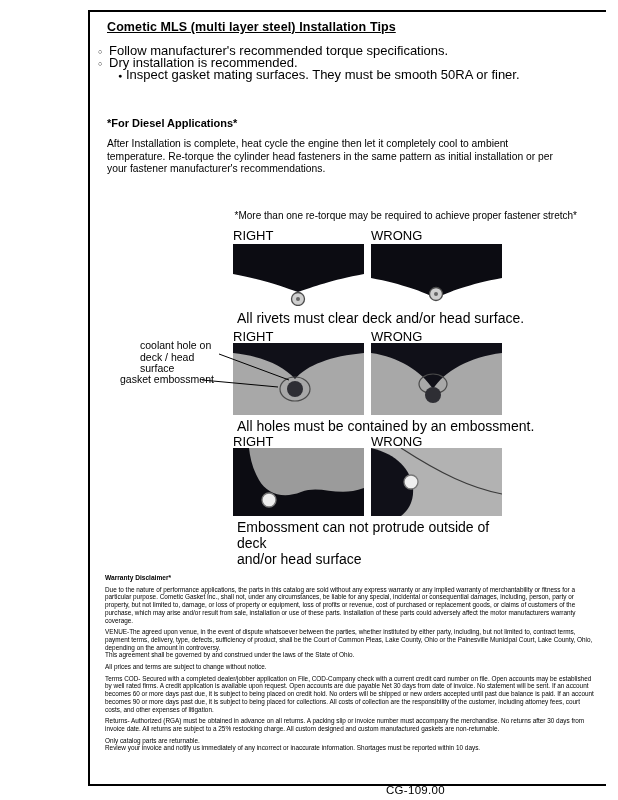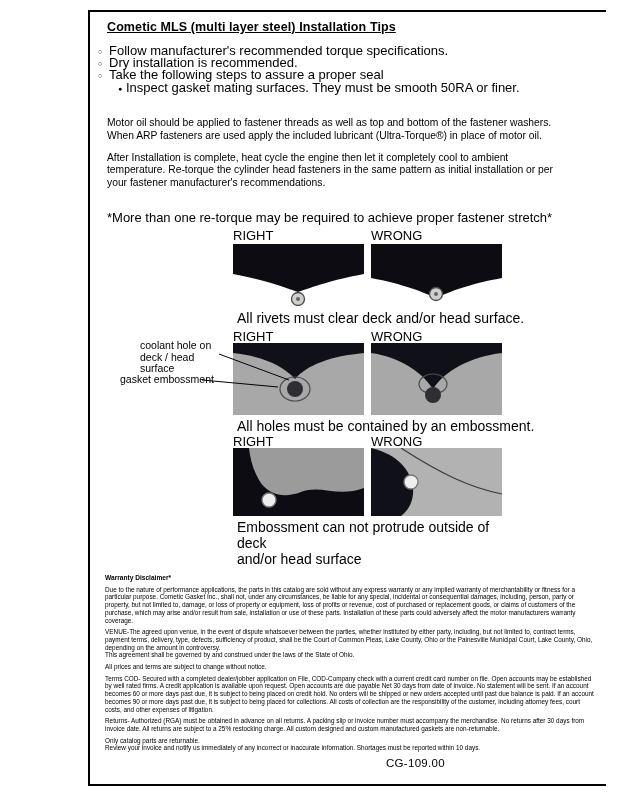--- a/index.html
+++ b/index.html
@@ -18,53 +18,52 @@
   }
   .bullets { position:absolute; left:97px; top:45px; width:476px; font-size:13px; line-height:12.2px; }
   .bullets ul { list-style:none; margin:0; padding:0; }
   .li1 { position:relative; padding-left:12px; }
   .li1::before { content:"○"; position:absolute; left:1px; top:1px; font-size:7px; }
   .li2 { position:relative; padding-left:29px; }
   .li2::before { content:"●"; position:absolute; left:21px; top:1px; font-size:7px; }
   .diesel { position:absolute; left:107px; top:117px; width:462px; font-size:10.3px; line-height:12.8px; }
   .diesel-heading { font-weight:bold; font-size:11px; margin:0 0 8px 0; }
   .para { margin:0 0 9px 0; }
-  .note { position:absolute; left:107px; top:210px; width:470px; font-size:13px; }
+  .note { position:absolute; left:107px; top:210px; width:470px; font-size:10px;text-align:right; }
   .diagrams { position:absolute; left:107px; top:228px; width:500px; height:326px; }
   .dg-header { position:absolute; width:131px; text-align:left; font-size:13px; }
   .dg-img { position:absolute; width:131px; }
   .dg-img svg { display:block; }
   .dg-caption { position:absolute; font-size:14px; }
   .dg-label { position:absolute; font-size:10.5px; line-height:11.5px; }
   .pointer-overlay { position:absolute; left:0; top:0; }
   .warranty { position:absolute; left:105px; top:574px; width:492px; font-size:6.4px; line-height:7.7px; }
   .w-head { font-weight:bold; font-size:6.6px; margin:0 0 4px 0; }
   .wp { margin:0 0 4px 0; }
   .wp-tight { margin:0; }
-  .footer { position:absolute; left:386px; top:757px; font-size:11.5px; letter-spacing:0.3px; }
+  .footer { position:absolute; left:386px; top:784px; font-size:11.5px; letter-spacing:0.3px; }
 </style>
 </head>
 <body>
 
 <div class="page">
   <div class="frame"></div>
 
   <div class="title">Cometic MLS (multi layer steel) Installation Tips</div>
 
   <div class="bullets">
     <ul>
       <li class="li1">Follow manufacturer's recommended torque specifications.</li>
       <li class="li1">Dry installation is recommended.</li>
-      <li class="li1">Take the following steps to assure a proper seal</li>
       <li class="li2">Inspect gasket mating surfaces.  They must be smooth 50RA or finer.</li>
     </ul>
   </div>
 
   <div class="diesel">
-    <p class="para">Motor oil should be applied to fastener threads as well as top and bottom of the fastener washers. When ARP fasteners are used apply the included lubricant (Ultra-Torque®) in place of motor oil.</p>
+    <div class="diesel-heading">*For Diesel Applications*</div>
     <p class="para">After Installation is complete, heat cycle the engine then let it completely cool to ambient temperature. Re-torque the cylinder head fasteners in the same pattern as initial installation or per your fastener manufacturer's recommendations.</p>
   </div>
 
   <div class="note">*More than one re-torque may be required to achieve proper fastener stretch*</div>
 
   <div class="diagrams">
 
     <div class="dg-header" style="left:126px; top:0;">RIGHT</div>
     <div class="dg-header" style="left:264px; top:0;">WRONG</div>
 

